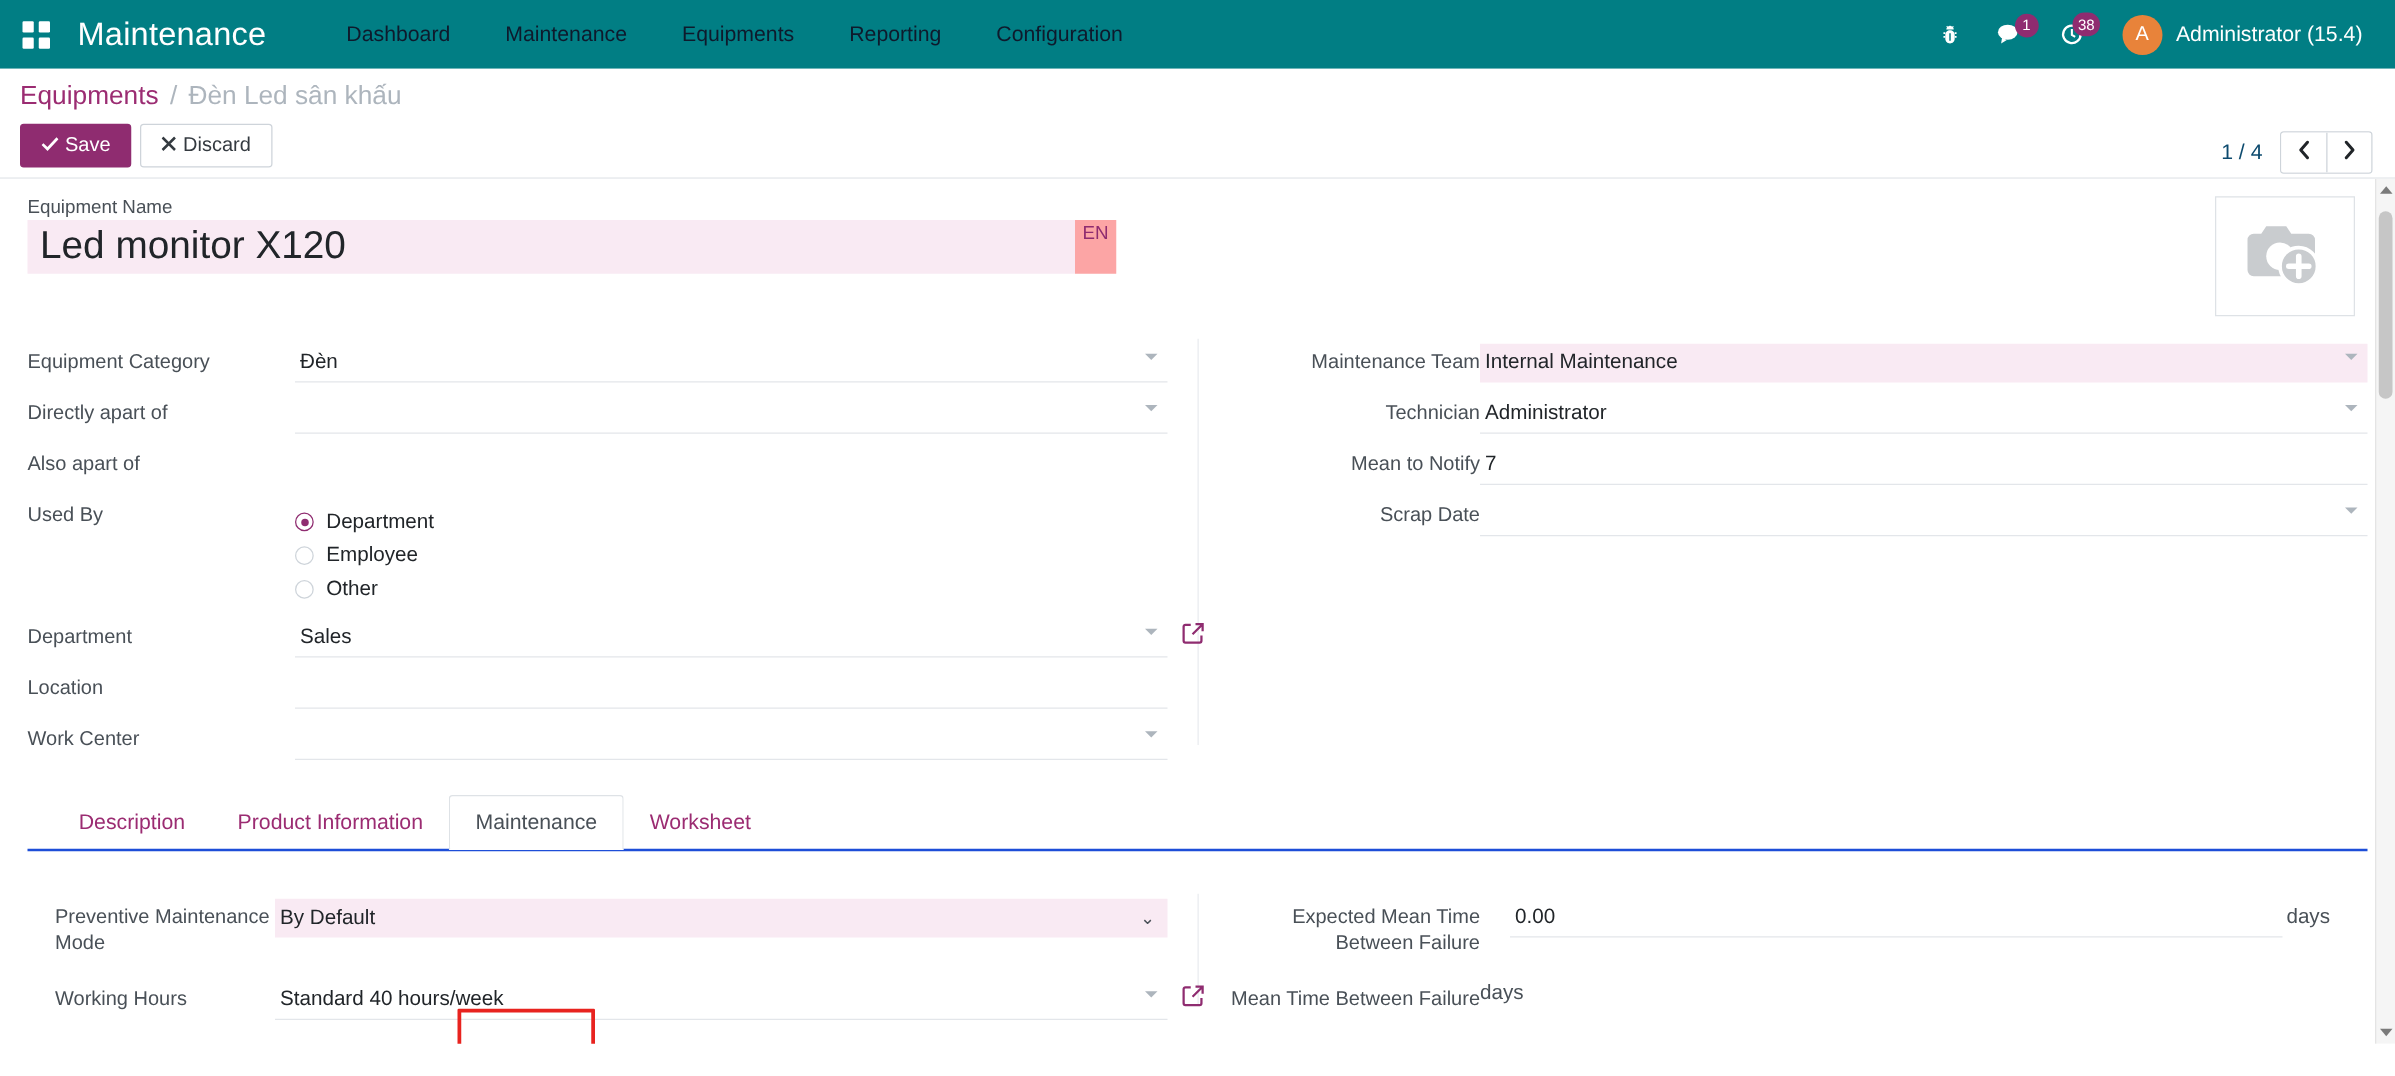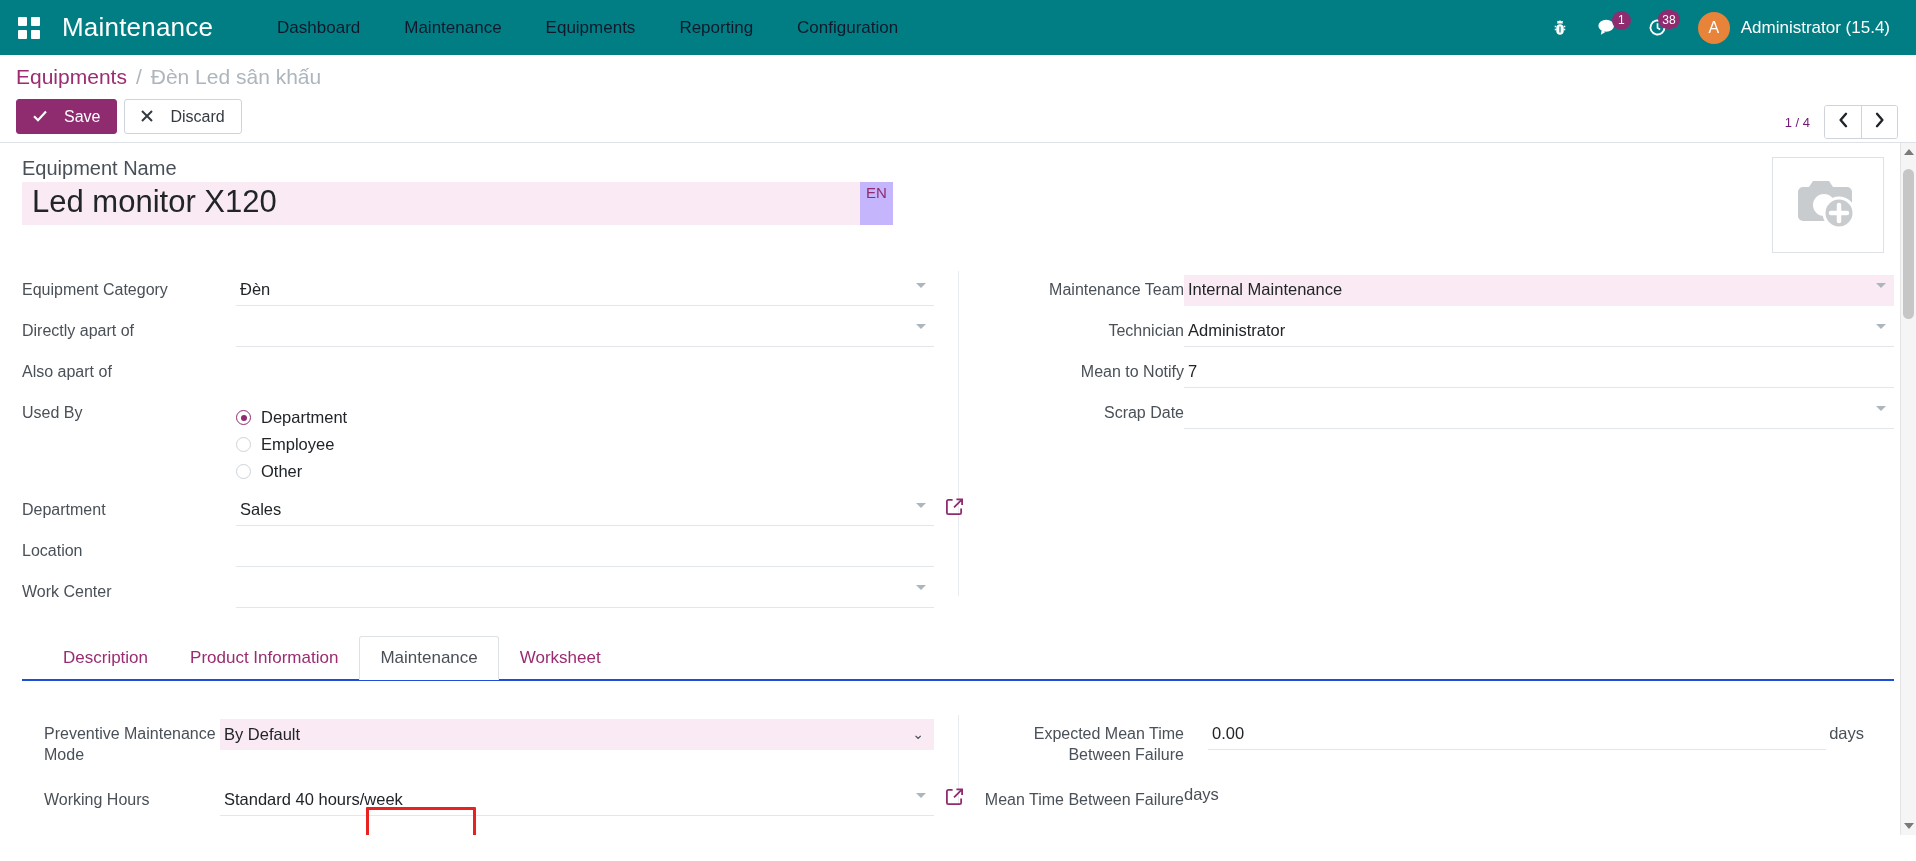--- a/index.html
+++ b/index.html
@@ -99,34 +99,34 @@
   }
   .bc-link { color: #9b2c72; cursor: pointer; }
   .bc-sep { color: #adb5bd; }
   .bc-current { color: #adb5bd; }
   .cp-row { display: flex; align-items: center; }
   .btn {
     font-size: 16px;
     padding: 7px 16px;
     border-radius: 3px;
     cursor: pointer;
-    display: inline-flex; align-items: center; gap: 17px;
+    display: inline-flex; align-items: center; gap: 5px;
     white-space: nowrap;
     border: 1px solid transparent;
     line-height: 1.2;
   }
   .btn-save { background: #8f2c70; color: #fff; border-color: #8f2c70; }
   .btn-discard { background: #fff; color: #343a40; border-color: #ced4da; margin-left: 7px; }
   .pager {
     position: absolute;
     right: 18px;
     top: 50px;
     display: flex; align-items: center; gap: 14px;
   }
-  .pager-count { font-size: 13px; color: #701a75; white-space: nowrap; }
+  .pager-count { font-size: 17px; color: #0c4a6e; white-space: nowrap; }
   .pager-btns { display: flex; border: 1px solid #ced4da; border-radius: 3px; overflow: hidden; }
   .pager-btn {
     width: 36px; height: 32px;
     background: #fff;
     display: flex; align-items: center; justify-content: center;
     cursor: pointer;
     font-size: 17px; color: #212529;
   }
   .pager-btn + .pager-btn { border-left: 1px solid #ced4da; }
 
@@ -137,39 +137,39 @@
     overflow: hidden;
     background: #fff;
   }
   .sheet {
     padding: 14px 22px 0 22px;
     position: relative;
   }
   .title-row { display: flex; align-items: flex-start; }
   .title-block { flex: 1; max-width: 900px; }
   .field-label-sm {
-    font-size: 20px;
+    font-size: 15px;
     color: #495057;
     margin-bottom: 2px;
     display: block;
   }
   .title-input-wrap { position: relative; display: flex; align-items: flex-end; width: 878px; }
   .title-input {
     font-size: 31px;
     color: #212529;
     background: #f9eaf3;
     border: none;
     border-bottom: 1px solid transparent;
     width: 838px;
     padding: 2px 6px 4px 10px;
     font-family: "Liberation Sans", sans-serif;
     outline: none;
   }
   .lang-badge {
-    background: #c4b5fd;
+    background: #fca5a5;
     color: #8f2c70;
     font-size: 15px;
     padding: 2px 6px 22px 6px;
     align-self: stretch;
     display: flex; align-items: flex-start;
     cursor: pointer;
   }
   .image-box {
     width: 112px; height: 96px;
     border: 1px solid #dee2e6;

